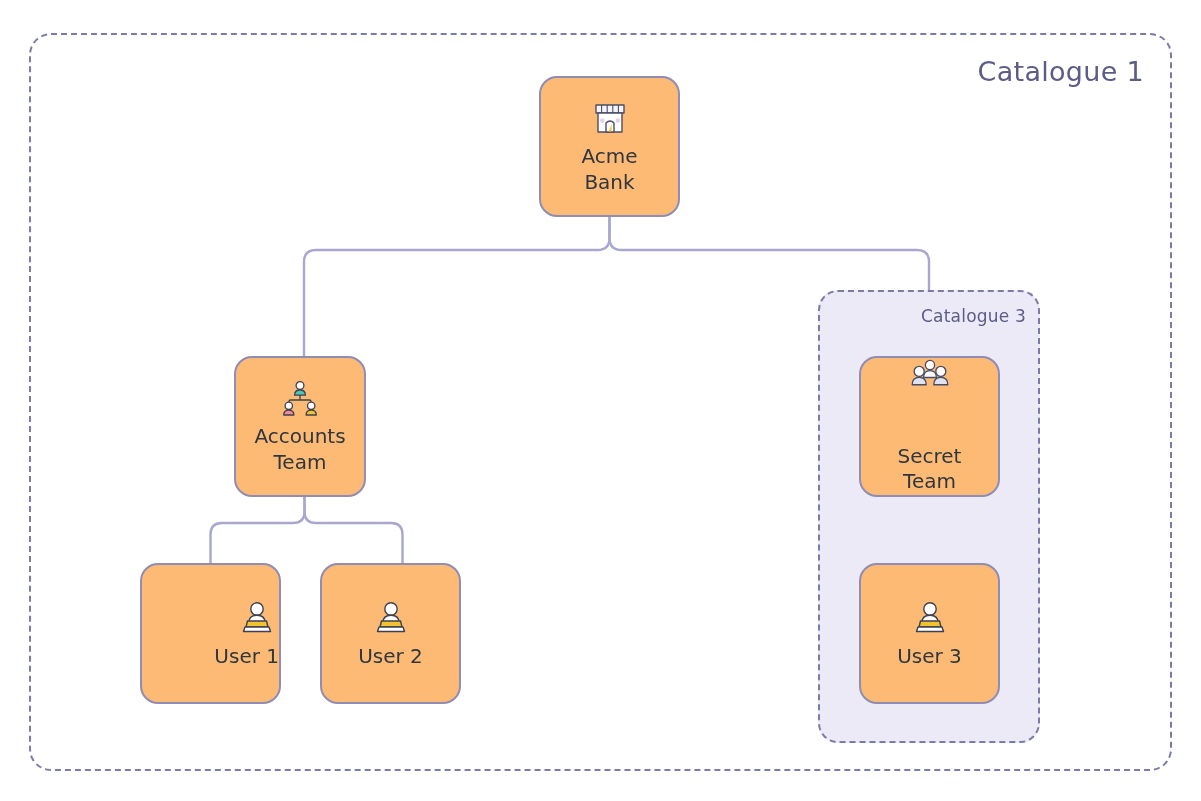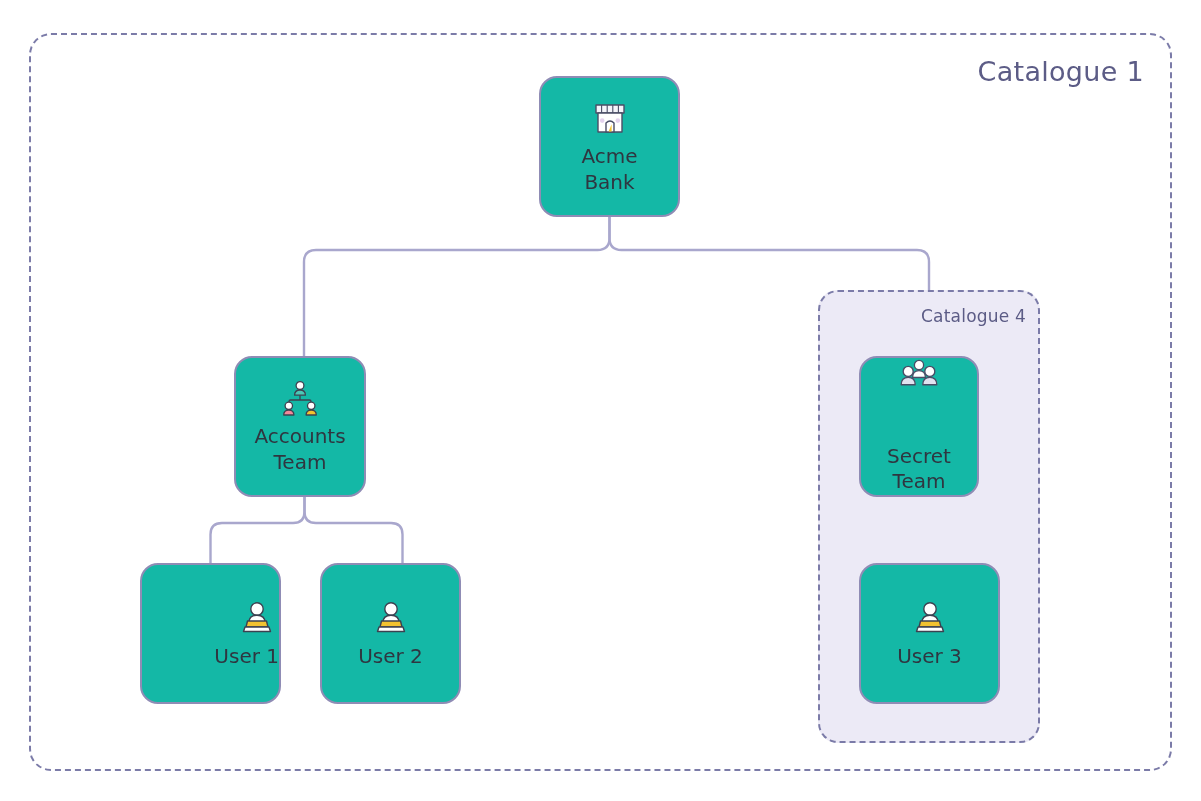--- a/index.html
+++ b/index.html
@@ -82,21 +82,21 @@
     font-size: 17px;
     color: #5c5c86;
     letter-spacing: 0.2px;
     white-space: nowrap;
   }
 
   
   .node {
     position: absolute;
     box-sizing: border-box;
-    background: #14b8a6;
+    background: #fdba74;
     border: 2.2px solid #8f8cb5;
     border-radius: 18px;
     display: flex;
     flex-direction: column;
     align-items: center;
     justify-content: center;
     gap: 2px;
   }
   .node-icon {
     width: 44px;
@@ -109,21 +109,21 @@
   .node-label {
     font-size: 20px;
     line-height: 1.28;
     color: #2f3640;
     text-align: center;
     white-space: pre-line;
   }
 
   .node-acme    { left: 539px; top: 76px;  width: 141px; height: 141px; }
   .node-accounts{ left: 234px; top: 356px; width: 132px; height: 141px; }
-  .node-secret  { left: 859px; top: 356px; width: 120px; height: 141px; gap: 48px; }
+  .node-secret  { left: 859px; top: 356px; width: 141px; height: 141px; gap: 48px; }
   .node-user1   { left: 140px; top: 563px; width: 141px; height: 141px; align-items: flex-end; }
   .node-user2   { left: 320px; top: 563px; width: 141px; height: 141px; }
   .node-user3   { left: 859px; top: 563px; width: 141px; height: 141px; }
 </style>
 </head>
 <body>
 
 <div id="canvas">
 
   <div class="catalogue-outer">
@@ -133,21 +133,21 @@
   <svg id="edges" viewBox="0 0 1201 801">
 
     <path class="edge-path" d="M 609.5 217 L 609.5 238 Q 609.5 250 597.5 250 L 316 250 Q 304 250 304 262 L 304 356"></path>
     <path class="edge-path" d="M 609.5 217 L 609.5 238 Q 609.5 250 621.5 250 L 917 250 Q 929 250 929 262 L 929 292"></path>
 
     <path class="edge-path" d="M 304.5 497 L 304.5 512 Q 304.5 523 293 523 L 222 523 Q 210.5 523 210.5 534.5 L 210.5 563"></path>
     <path class="edge-path" d="M 304.5 497 L 304.5 512 Q 304.5 523 316 523 L 391 523 Q 402.5 523 402.5 534.5 L 402.5 563"></path>
   </svg>
 
   <div class="catalogue-inner">
-    <div class="catalogue-inner-label">Catalogue 4</div>
+    <div class="catalogue-inner-label">Catalogue 3</div>
   </div>
 
   <div class="node node-acme">
     <div class="node-icon">
       <svg width="40" height="40" viewBox="0 0 40 40">
 
         <path d="M6 6 L34 6 L34 14 L6 14 Z" fill="#f4f5fa" stroke="#4a4d66" stroke-width="1.4" stroke-linejoin="round"></path>
         <line x1="11.6" y1="6" x2="11.6" y2="14" stroke="#4a4d66" stroke-width="1.1"></line>
         <line x1="17.2" y1="6" x2="17.2" y2="14" stroke="#4a4d66" stroke-width="1.1"></line>
         <line x1="22.8" y1="6" x2="22.8" y2="14" stroke="#4a4d66" stroke-width="1.1"></line>

